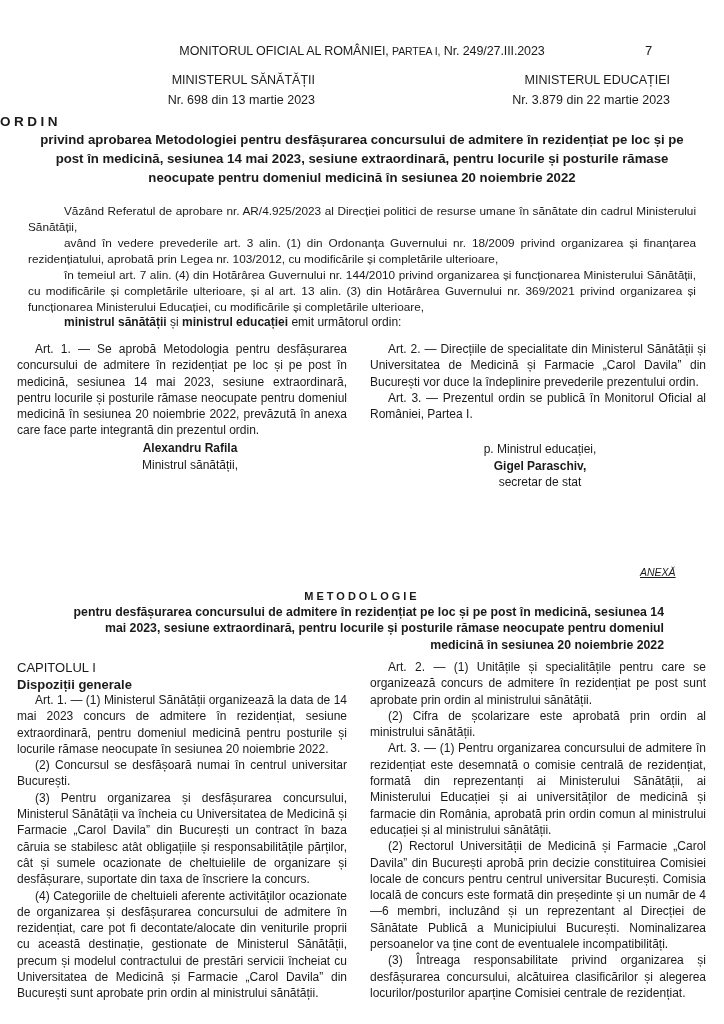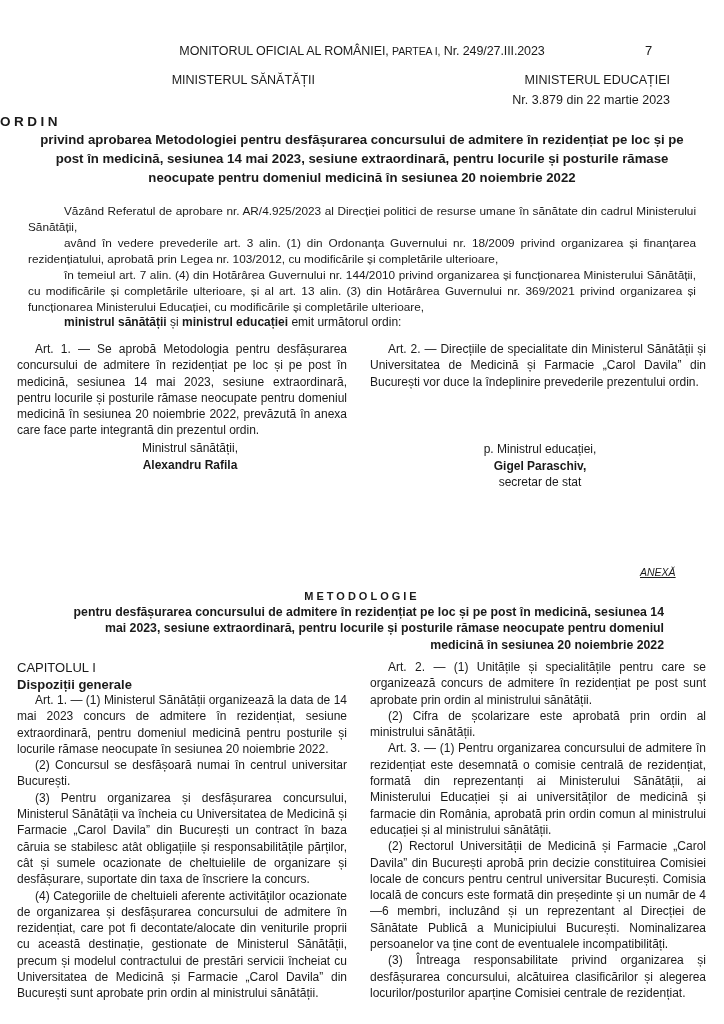--- a/index.html
+++ b/index.html
@@ -65,20 +65,21 @@
 
 <div class="abs running-header">
   <span>MONITORUL OFICIAL AL ROMÂNIEI,</span>
   <span class="small">PARTEA I,</span>
   <span>Nr. 249/27.III.2023</span>
 </div>
 <div class="abs page-number">7</div>
 
 <div class="abs issuer issuer-left">
   <div>MINISTERUL SĂNĂTĂȚII</div>
+  <div>Nr. 698 din 13 martie 2023</div>
 </div>
 <div class="abs issuer issuer-right">
   <div>MINISTERUL EDUCAȚIEI</div>
   <div>Nr. 3.879 din 22 martie 2023</div>
 </div>
 
 <div class="abs order-title">ORDIN</div>
 <div class="abs order-subtitle">privind aprobarea Metodologiei pentru desfășurarea concursului de admitere în rezidențiat pe loc și pe post în medicină, sesiunea 14 mai 2023, sesiune extraordinară, pentru locurile și posturile rămase neocupate pentru domeniul medicină în sesiunea 20 noiembrie 2022</div>
 
 <div class="abs preamble">
@@ -89,25 +90,26 @@
 
 <div class="abs enact">
   <b>ministrul sănătății</b><span> și </span><b>ministrul educației</b><span> emit următorul ordin:</span>
 </div>
 
 <div class="abs col col-left-1">
   <p>Art. 1. — Se aprobă Metodologia pentru desfășurarea concursului de admitere în rezidențiat pe loc și pe post în medicină, sesiunea 14 mai 2023, sesiune extraordinară, pentru locurile și posturile rămase neocupate pentru domeniul medicină în sesiunea 20 noiembrie 2022, prevăzută în anexa care face parte integrantă din prezentul ordin.</p>
 </div>
 <div class="abs col col-right-1">
   <p>Art. 2. — Direcțiile de specialitate din Ministerul Sănătății și Universitatea de Medicină și Farmacie „Carol Davila” din București vor duce la îndeplinire prevederile prezentului ordin.</p>
+  <p>Art. 3. — Prezentul ordin se publică în Monitorul Oficial al României, Partea I.</p>
 </div>
 
 <div class="abs signature sig-left">
+  <div style="font-weight:bold">Alexandru Rafila</div>
   <div>Ministrul sănătății,</div>
-  <div style="font-weight:bold">Alexandru Rafila</div>
 </div>
 <div class="abs signature sig-right">
   <div>p. Ministrul educației,</div>
   <div style="font-weight:bold">Gigel Paraschiv,</div>
   <div>secretar de stat</div>
 </div>
 
 <div class="abs annex-label">ANEXĂ</div>
 <div class="abs method-title">METODOLOGIE</div>
 <div class="abs method-subtitle">pentru desfășurarea concursului de admitere în rezidențiat pe loc și pe post în medicină, sesiunea 14 mai 2023, sesiune extraordinară, pentru locurile și posturile rămase neocupate pentru domeniul medicină în sesiunea 20 noiembrie 2022</div>

